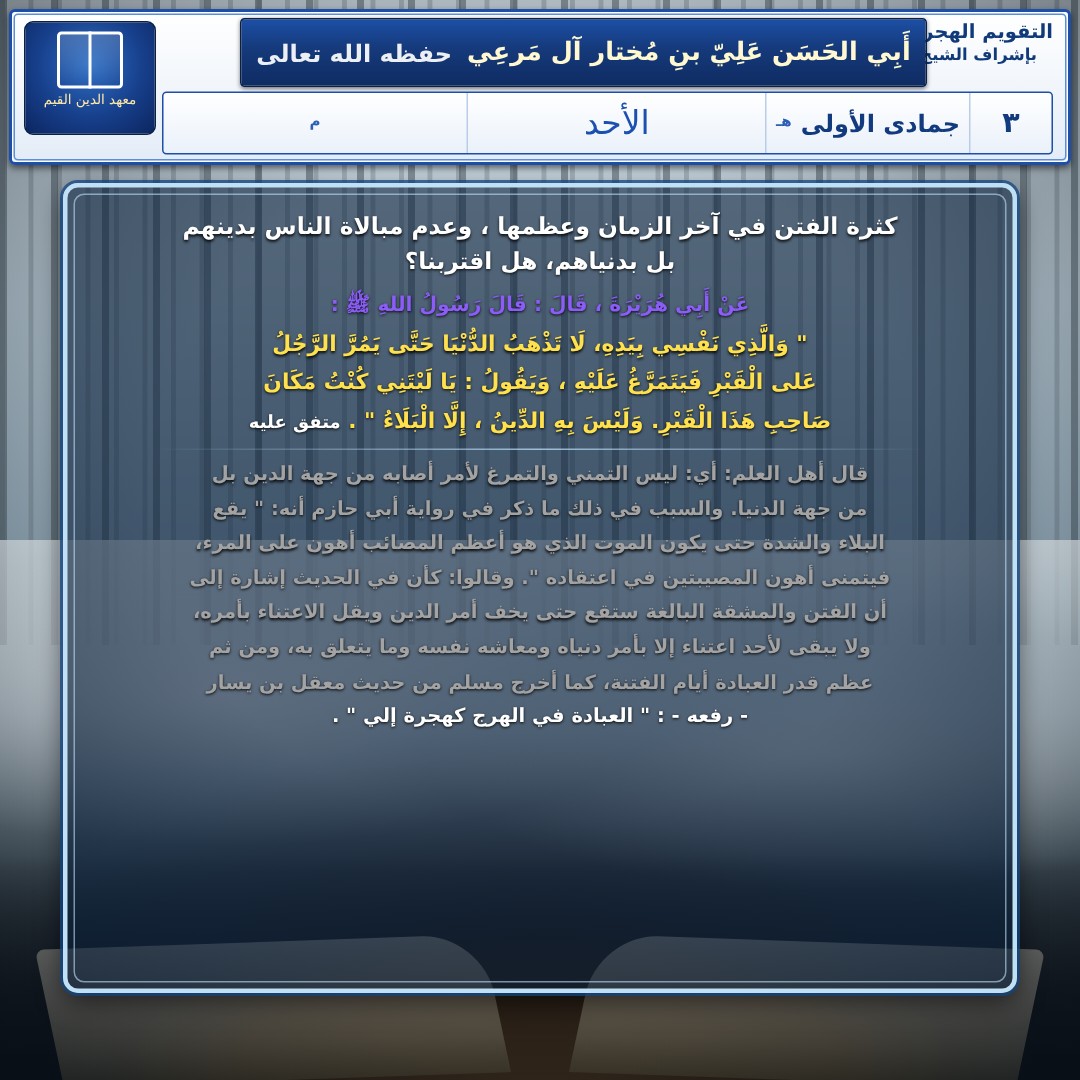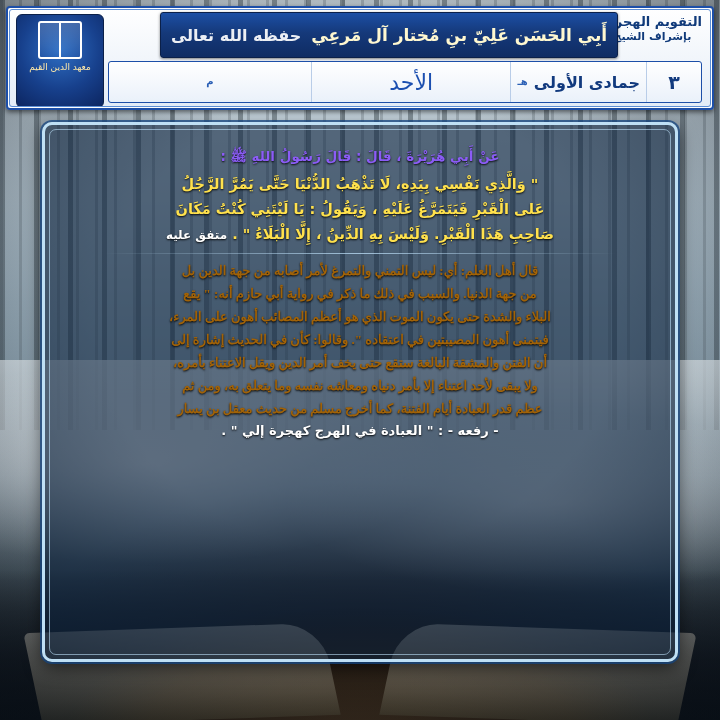--- a/index.html
+++ b/index.html
@@ -159,21 +159,21 @@
     color: #ffffff;
     font-size: 16px;
     opacity: .92;
   }
 
   .logo {
     position: absolute;
     top: 4px;
     left: 6px;
     width: 88px;
-    height: 94px;
+    height: 76px;
     border-radius: 6px;
     background: radial-gradient(circle at 50% 38%, #2f6fc4 0%, #17408c 55%, #0c2560 100%);
     border: 1px solid #0b2049;
     display: flex;
     flex-direction: column;
     align-items: center;
     justify-content: flex-start;
     padding-top: 6px;
     box-sizing: border-box;
     overflow: hidden;
@@ -308,29 +308,28 @@
     font-weight: bold;
     line-height: 1.75;
     text-shadow: 0 1px 2px rgba(0,0,0,.95);
     margin: 2px 4px 2px 4px;
   }
   .hadith .ref {
     color: #ffffff;
     font-size: 12px;
   }
   .commentary {
-    color: #a16207;
+    color: #a3a3a3;
     font-size: 13px;
     font-weight: bold;
     line-height: 1.62;
     text-align: justify;
     text-align-last: center;
     text-shadow: 0 1px 2px rgba(0,0,0,.95);
     margin: 6px 2px 0 2px;
-    font-family: Liberation Serif, serif;
   }
   .commentary p { margin: 0 0 2px 0; }
   .quote-end {
     color: #ffffff;
     font-size: 13px;
     font-weight: bold;
     text-shadow: 0 1px 2px rgba(0,0,0,.95);
     margin-top: 4px;
   }
   .divider {
@@ -388,20 +387,22 @@
         </div>
       </div>
 
     </div>
   </div>
 
   <div class="card">
     <div class="card-inner">
 
       <div class="title">
+        <div>كثرة الفتن في آخر الزمان وعظمها ، وعدم مبالاة الناس بدينهم</div>
+        <div>بل بدنياهم، هل اقتربنا؟</div>
       </div>
 
       <div class="narrator">عَنْ أَبِي هُرَيْرَةَ ، قَالَ : قَالَ رَسُولُ اللهِ ﷺ :</div>
 
       <div class="hadith">
         <div>" وَالَّذِي نَفْسِي بِيَدِهِ، لَا تَذْهَبُ الدُّنْيَا حَتَّى يَمُرَّ الرَّجُلُ</div>
         <div>عَلى الْقَبْرِ فَيَتَمَرَّغُ عَلَيْهِ ، وَيَقُولُ : يَا لَيْتَنِي كُنْتُ مَكَانَ</div>
         <div>
           <span>صَاحِبِ هَذَا الْقَبْرِ. وَلَيْسَ بِهِ الدِّينُ ، إِلَّا الْبَلَاءُ " .</span>
           <span class="ref">متفق عليه</span>

